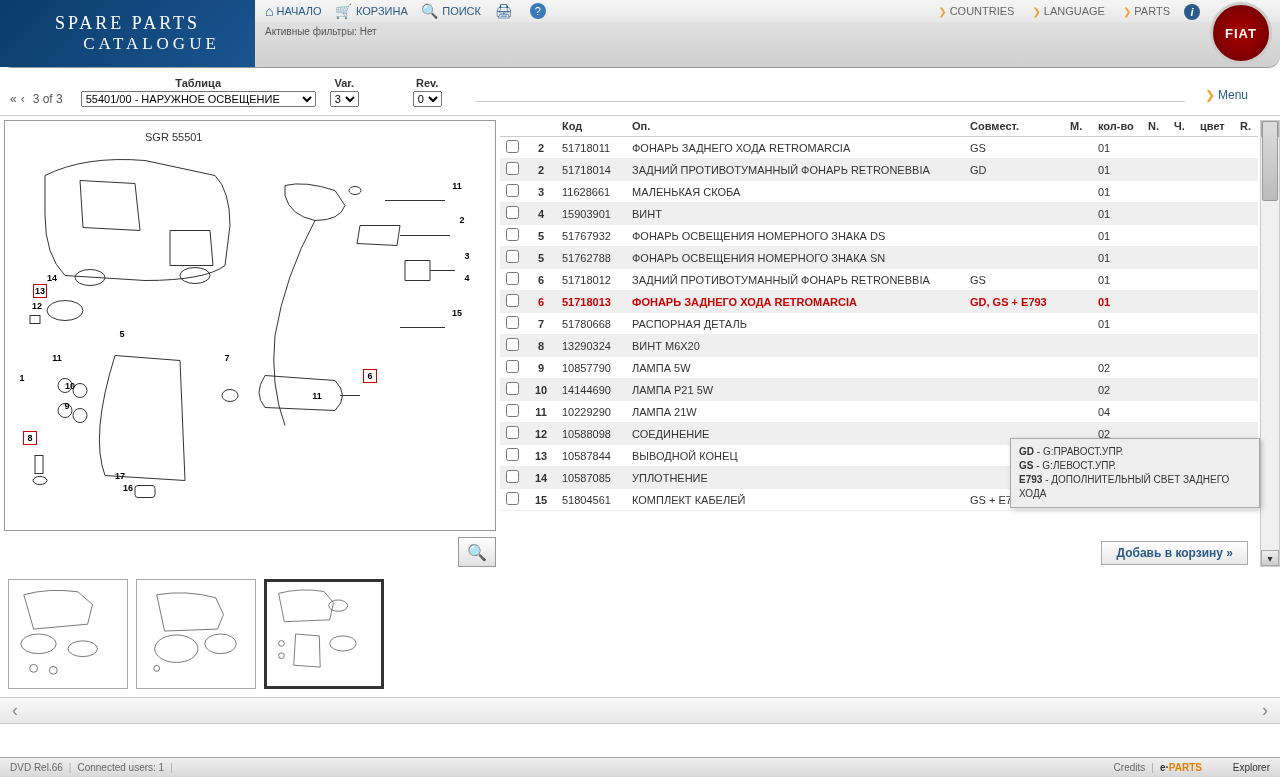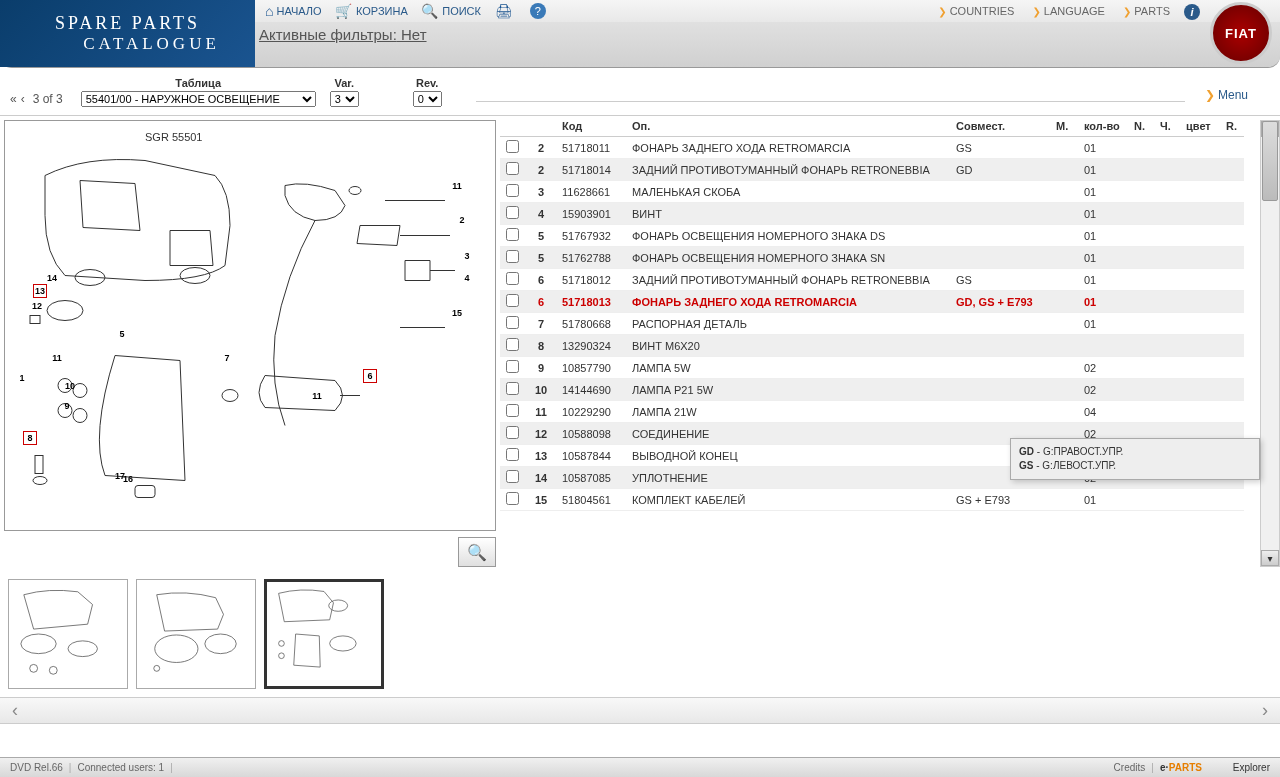--- a/index.html
+++ b/index.html
@@ -11,39 +11,39 @@
 .header-right { flex: 1; display: flex; flex-direction: column; }
 .top-nav { display: flex; align-items: center; padding: 3px 10px; height: 22px; background: linear-gradient(#f5f5f5,#e8e8e8); }
 .top-nav .nav-item { display: flex; align-items: center; margin-right: 14px; font-size: 11px; color: #2a5a8a; cursor: pointer; }
 .top-nav .nav-item .ic { margin-right: 3px; color: #1a5490; font-size: 14px; }
 .top-nav .spacer { flex: 1; }
 .top-nav .right-item { margin-right: 18px; font-size: 11px; color: #666; cursor: pointer; }
 .top-nav .chev { color: #f0a030; margin-right: 3px; font-size: 10px; }
 .breadcrumb { padding: 4px 10px; font-size: 11px; color: #555; background: #e8e8e8; border-bottom: 1px solid #ccc; }
 .breadcrumb a { color: #2a5a8a; text-decoration: none; }
 .breadcrumb .sep { color: #f0a030; margin: 0 4px; }
-.filters { padding: 4px 4px; font-size: 15px; color: #555; text-decoration: underline; }
+.filters { padding: 4px 10px; font-size: 10px; color: #555; }
 .brand-logo { position: absolute; top: 2px; right: 8px; width: 62px; height: 62px; border-radius: 50%; background: radial-gradient(circle,#a00 0%,#600 100%); border: 3px solid #ccc; display: flex; align-items: center; justify-content: center; color: #fff; font-size: 13px; font-weight: bold; letter-spacing: 1px; }
 .info-icon { position:absolute; top:4px; right:80px; width:16px; height:16px; border-radius:50%; background:#2a5a8a; color:#fff; display:flex; align-items:center; justify-content:center; font-size:11px; font-weight:bold; font-style:italic; cursor:pointer;}
 .controls { display: flex; align-items: center; padding: 4px 8px; background: #fff; border-bottom: 1px solid #ccc; height: 48px; position:relative;}
 .controls .col { display: flex; flex-direction: column; margin-right: 14px; }
 .controls .lbl { font-size: 11px; font-weight: bold; text-align: center; margin-bottom: 2px; }
 .controls .nav-arrows { display: flex; align-items: center; font-size: 12px; color: #555; margin-right: 12px; }
 .controls .nav-arrows span { margin: 0 2px; cursor: pointer; }
 .controls select { font-size: 11px; }
 .hr-divider{flex:1;height:1px;background:#ccc;margin:20px 20px 0 20px;}
 .menu-link{font-size:12px;color:#2a5a8a;cursor:pointer;margin-right:24px;margin-top:6px;}
 .menu-link .chev{color:#f0a030;margin-right:3px;}
 .main { display: flex; height: 455px; }
 .left-panel { width: 500px; display: flex; flex-direction: column; padding: 4px; }
 .diagram { flex: 1; border: 1px solid #999; background: #fff; position: relative; overflow: hidden; }
 .diagram .sgr { position: absolute; top: 10px; left: 140px; font-size: 11px; color: #333; }
 .diagram svg { width: 100%; height: 100%; }
 .zoom-btn { align-self: flex-end; width: 38px; height: 30px; margin-top: 6px; border: 1px solid #999; background: linear-gradient(#fff,#e0e0e0); display: flex; align-items: center; justify-content: center; cursor: pointer; color: #2a5a8a; font-size: 16px; }
-.right-panel { flex: 1; display: flex; flex-direction: column; border-left: 0; overflow: hidden; margin-right:36px;}
+.right-panel { flex: 1; display: flex; flex-direction: column; border-left: 0; overflow: hidden; margin-right:22px;}
 .table-wrap{flex:1; overflow:hidden; position:relative;}
 .parts-table { width: 100%; border-collapse: collapse; font-size: 11px; }
 .parts-table th { text-align: left; padding: 4px 6px; font-weight: bold; background: #fff; border-bottom: 1px solid #ccc; position:sticky;top:0;}
 .parts-table td { padding: 3px 6px; border-bottom: 1px solid #eee; }
 .parts-table tr.alt { background: #efefef; }
 .parts-table tr.sel td { color: #c00; font-weight: bold; }
 .parts-table input[type=checkbox] { }
 .add-cart { text-align: right; padding: 6px 10px; }
 .add-cart button { background: linear-gradient(#fff,#e8e8e8); border: 1px solid #aaa; padding: 4px 14px; color: #2a5a8a; font-weight: bold; font-size: 12px; cursor: pointer; }
 .scrollbar-v{position:absolute;right:0;top:120px;bottom:210px;width:20px;background:#f0f0f0;border:1px solid #ccc;}
@@ -169,21 +169,21 @@
       <div class="callout plain" style="top:150px;left:40px;">14</div>
       <div class="callout" style="top:163px;left:28px;">13</div>
       <div class="callout plain" style="top:178px;left:25px;">12</div>
       <div class="callout plain" style="top:206px;left:110px;">5</div>
       <div class="callout plain" style="top:230px;left:45px;">11</div>
       <div class="callout plain" style="top:250px;left:10px;">1</div>
       <div class="callout plain" style="top:258px;left:58px;">10</div>
       <div class="callout plain" style="top:278px;left:55px;">9</div>
       <div class="callout" style="top:310px;left:18px;">8</div>
       <div class="callout plain" style="top:348px;left:108px;">17</div>
-      <div class="callout plain" style="top:351px;left:116px;">16</div>
+      <div class="callout plain" style="top:360px;left:116px;">16</div>
       <div class="callout plain" style="top:58px;left:445px;">11</div>
       <div class="callout plain" style="top:92px;left:450px;">2</div>
       <div class="callout plain" style="top:128px;left:455px;">3</div>
       <div class="callout plain" style="top:150px;left:455px;">4</div>
       <div class="callout plain" style="top:185px;left:445px;">15</div>
       <div class="callout plain" style="top:230px;left:215px;">7</div>
       <div class="callout plain" style="top:268px;left:305px;">11</div>
       <div class="callout" style="top:248px;left:358px;">6</div>
     </div>
     <div class="zoom-btn">
@@ -427,32 +427,36 @@
   <td></td>
               <td>01</td>
   <td></td>
               <td></td>
               <td></td>
               <td></td>
             </tr>
           </tbody>
     </table>
     </div>
+    <div class="add-cart">
+      <button>Добавь в корзину »</button>
+    </div>
   </div>
 </div>
 
 <div class="scrollbar-v">
   <div class="arr up">▴</div>
   <div class="thumb"></div>
   <div class="arr dn">▾</div>
 </div>
 
 <div class="tooltip">
   <div><b>GD</b><span> - G:ПРАВОСТ.УПР.</span></div>
   <div><b>GS</b><span> - G:ЛЕВОСТ.УПР.</span></div>
+  <div><b>E793</b><span> - ДОПОЛНИТЕЛЬНЫЙ СВЕТ ЗАДНЕГО ХОДА</span></div>
 </div>
 
 <div class="thumbs">
   <div class="thumb-item"><svg viewBox="0 0 120 110">
         <g stroke="#555" fill="none" stroke-width="0.8">
           <path d="M15 15 Q40 8 70 12 L85 25 L80 45 L25 50 Z"></path>
           <ellipse cx="30" cy="65" rx="18" ry="10"></ellipse>
           <ellipse cx="75" cy="70" rx="15" ry="8"></ellipse>
           <circle cx="25" cy="90" r="4"></circle>
           <circle cx="45" cy="92" r="4"></circle>

